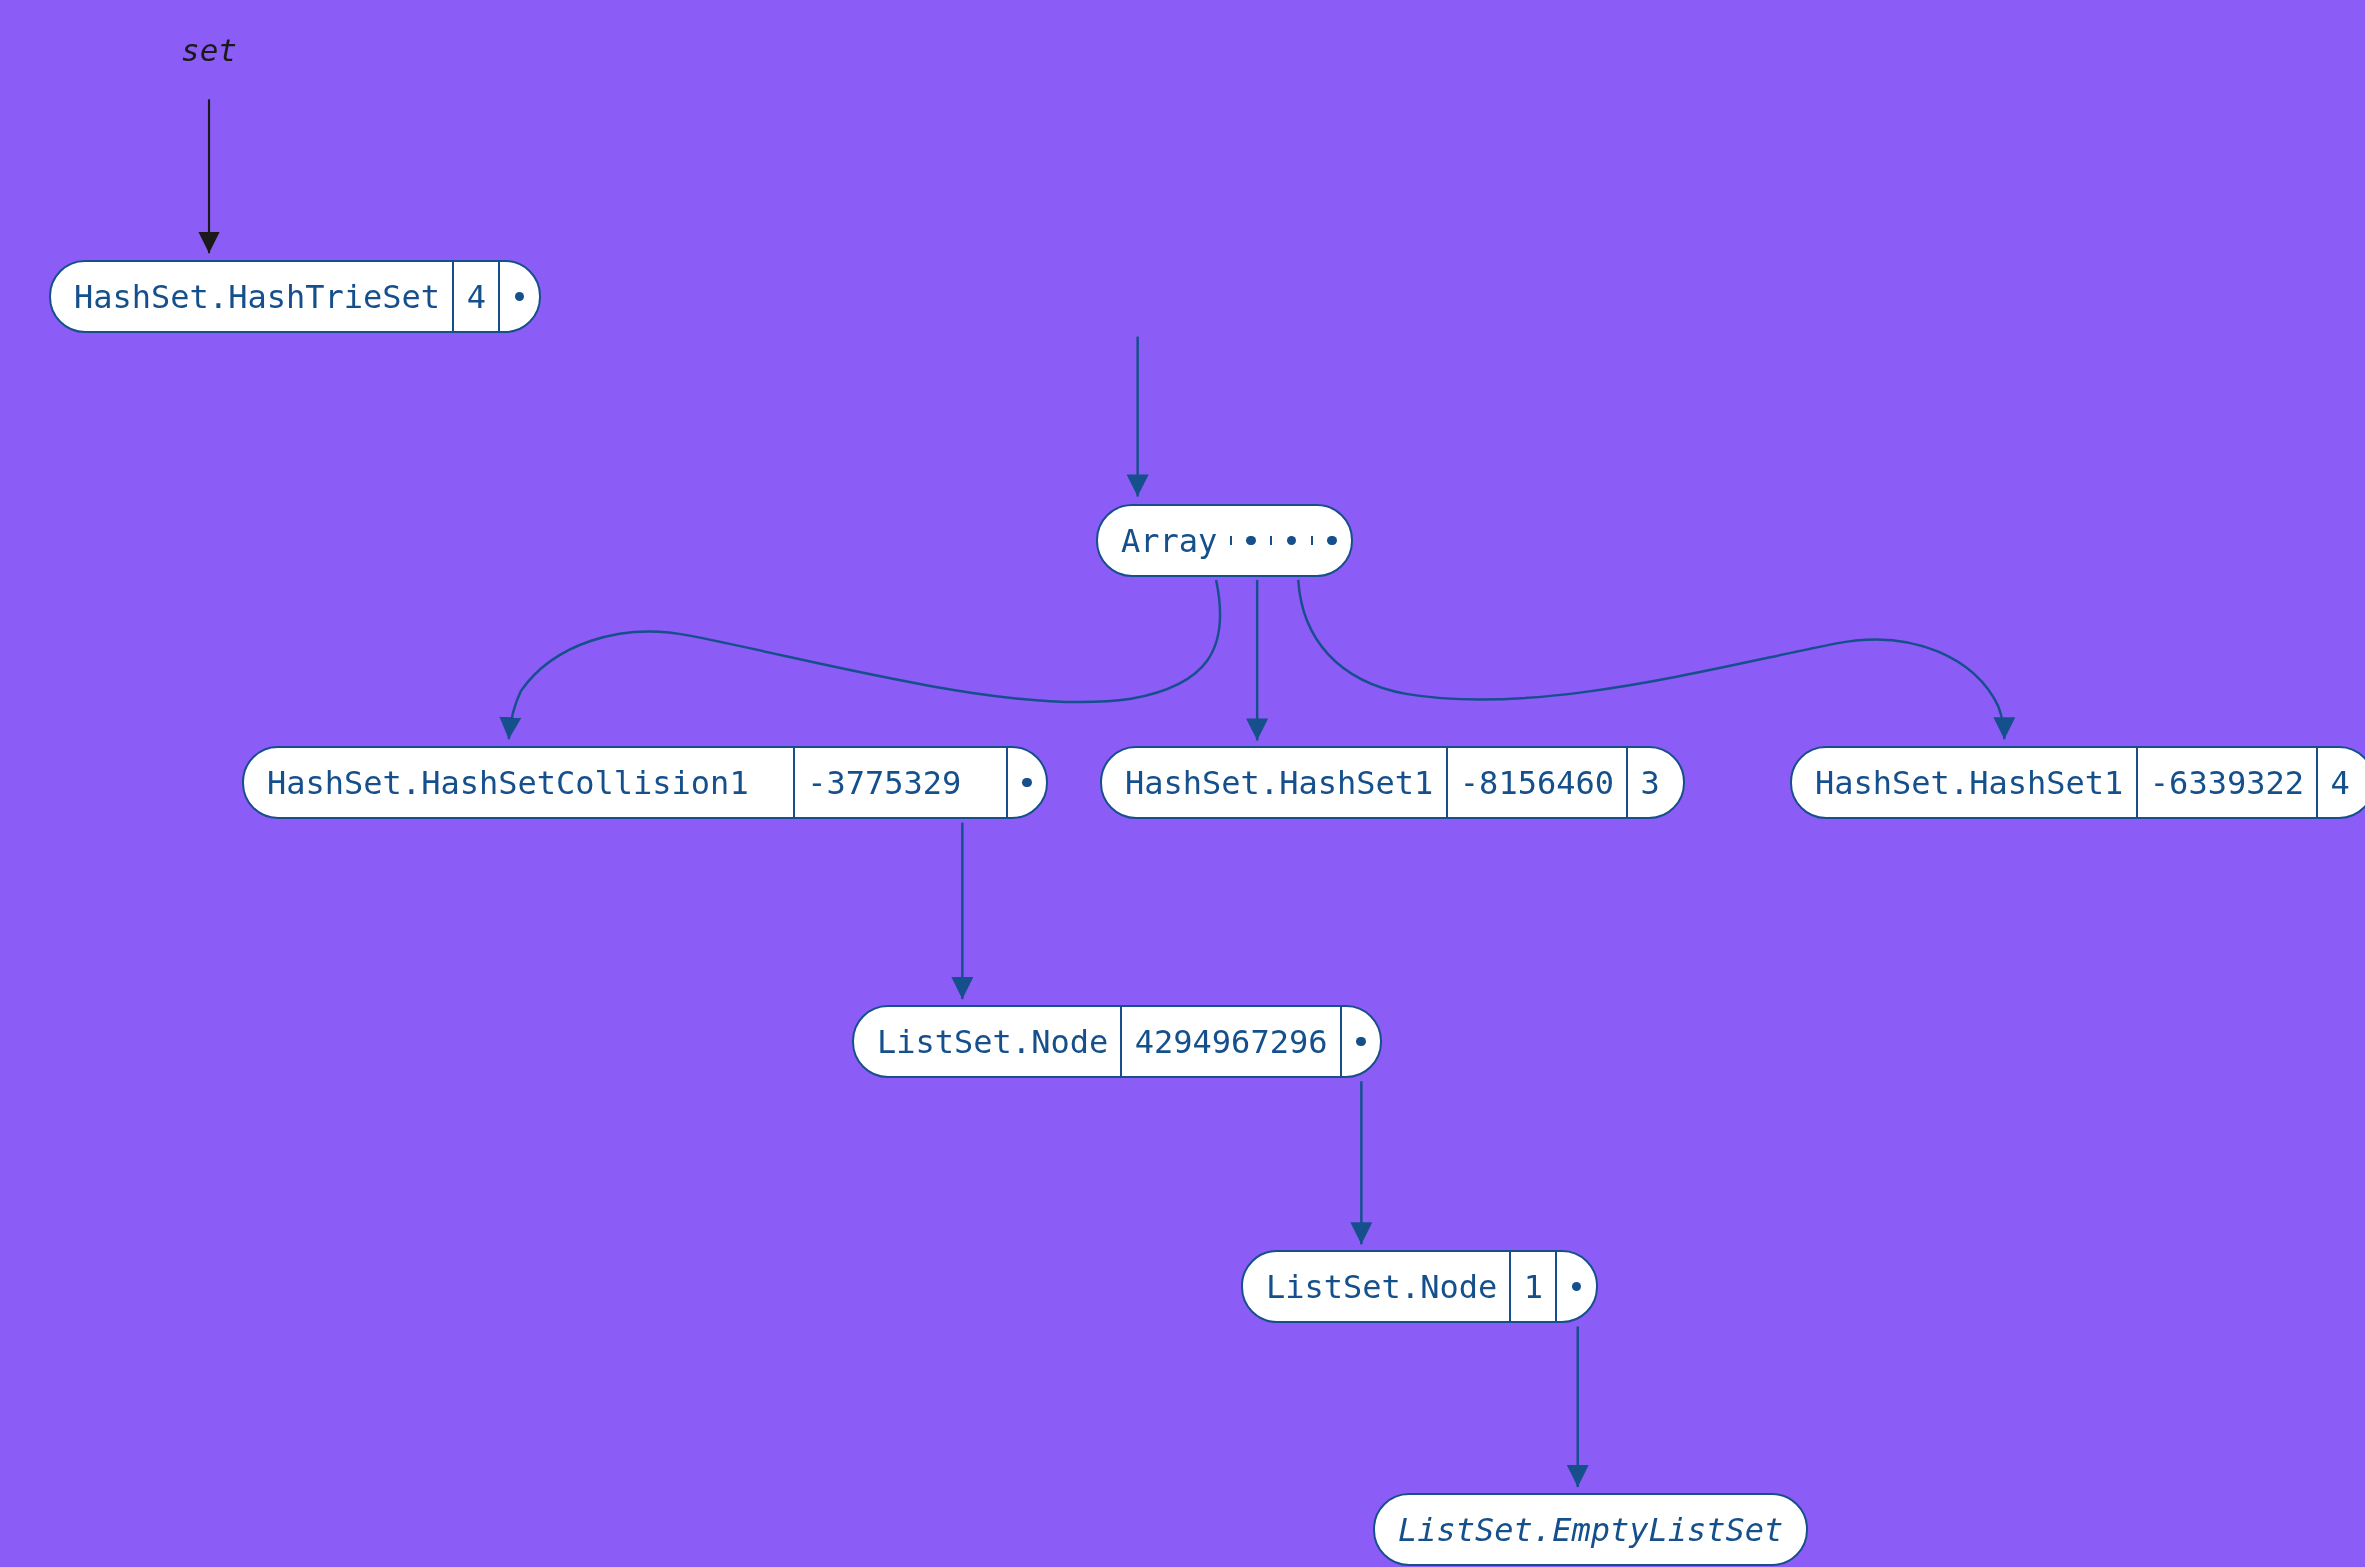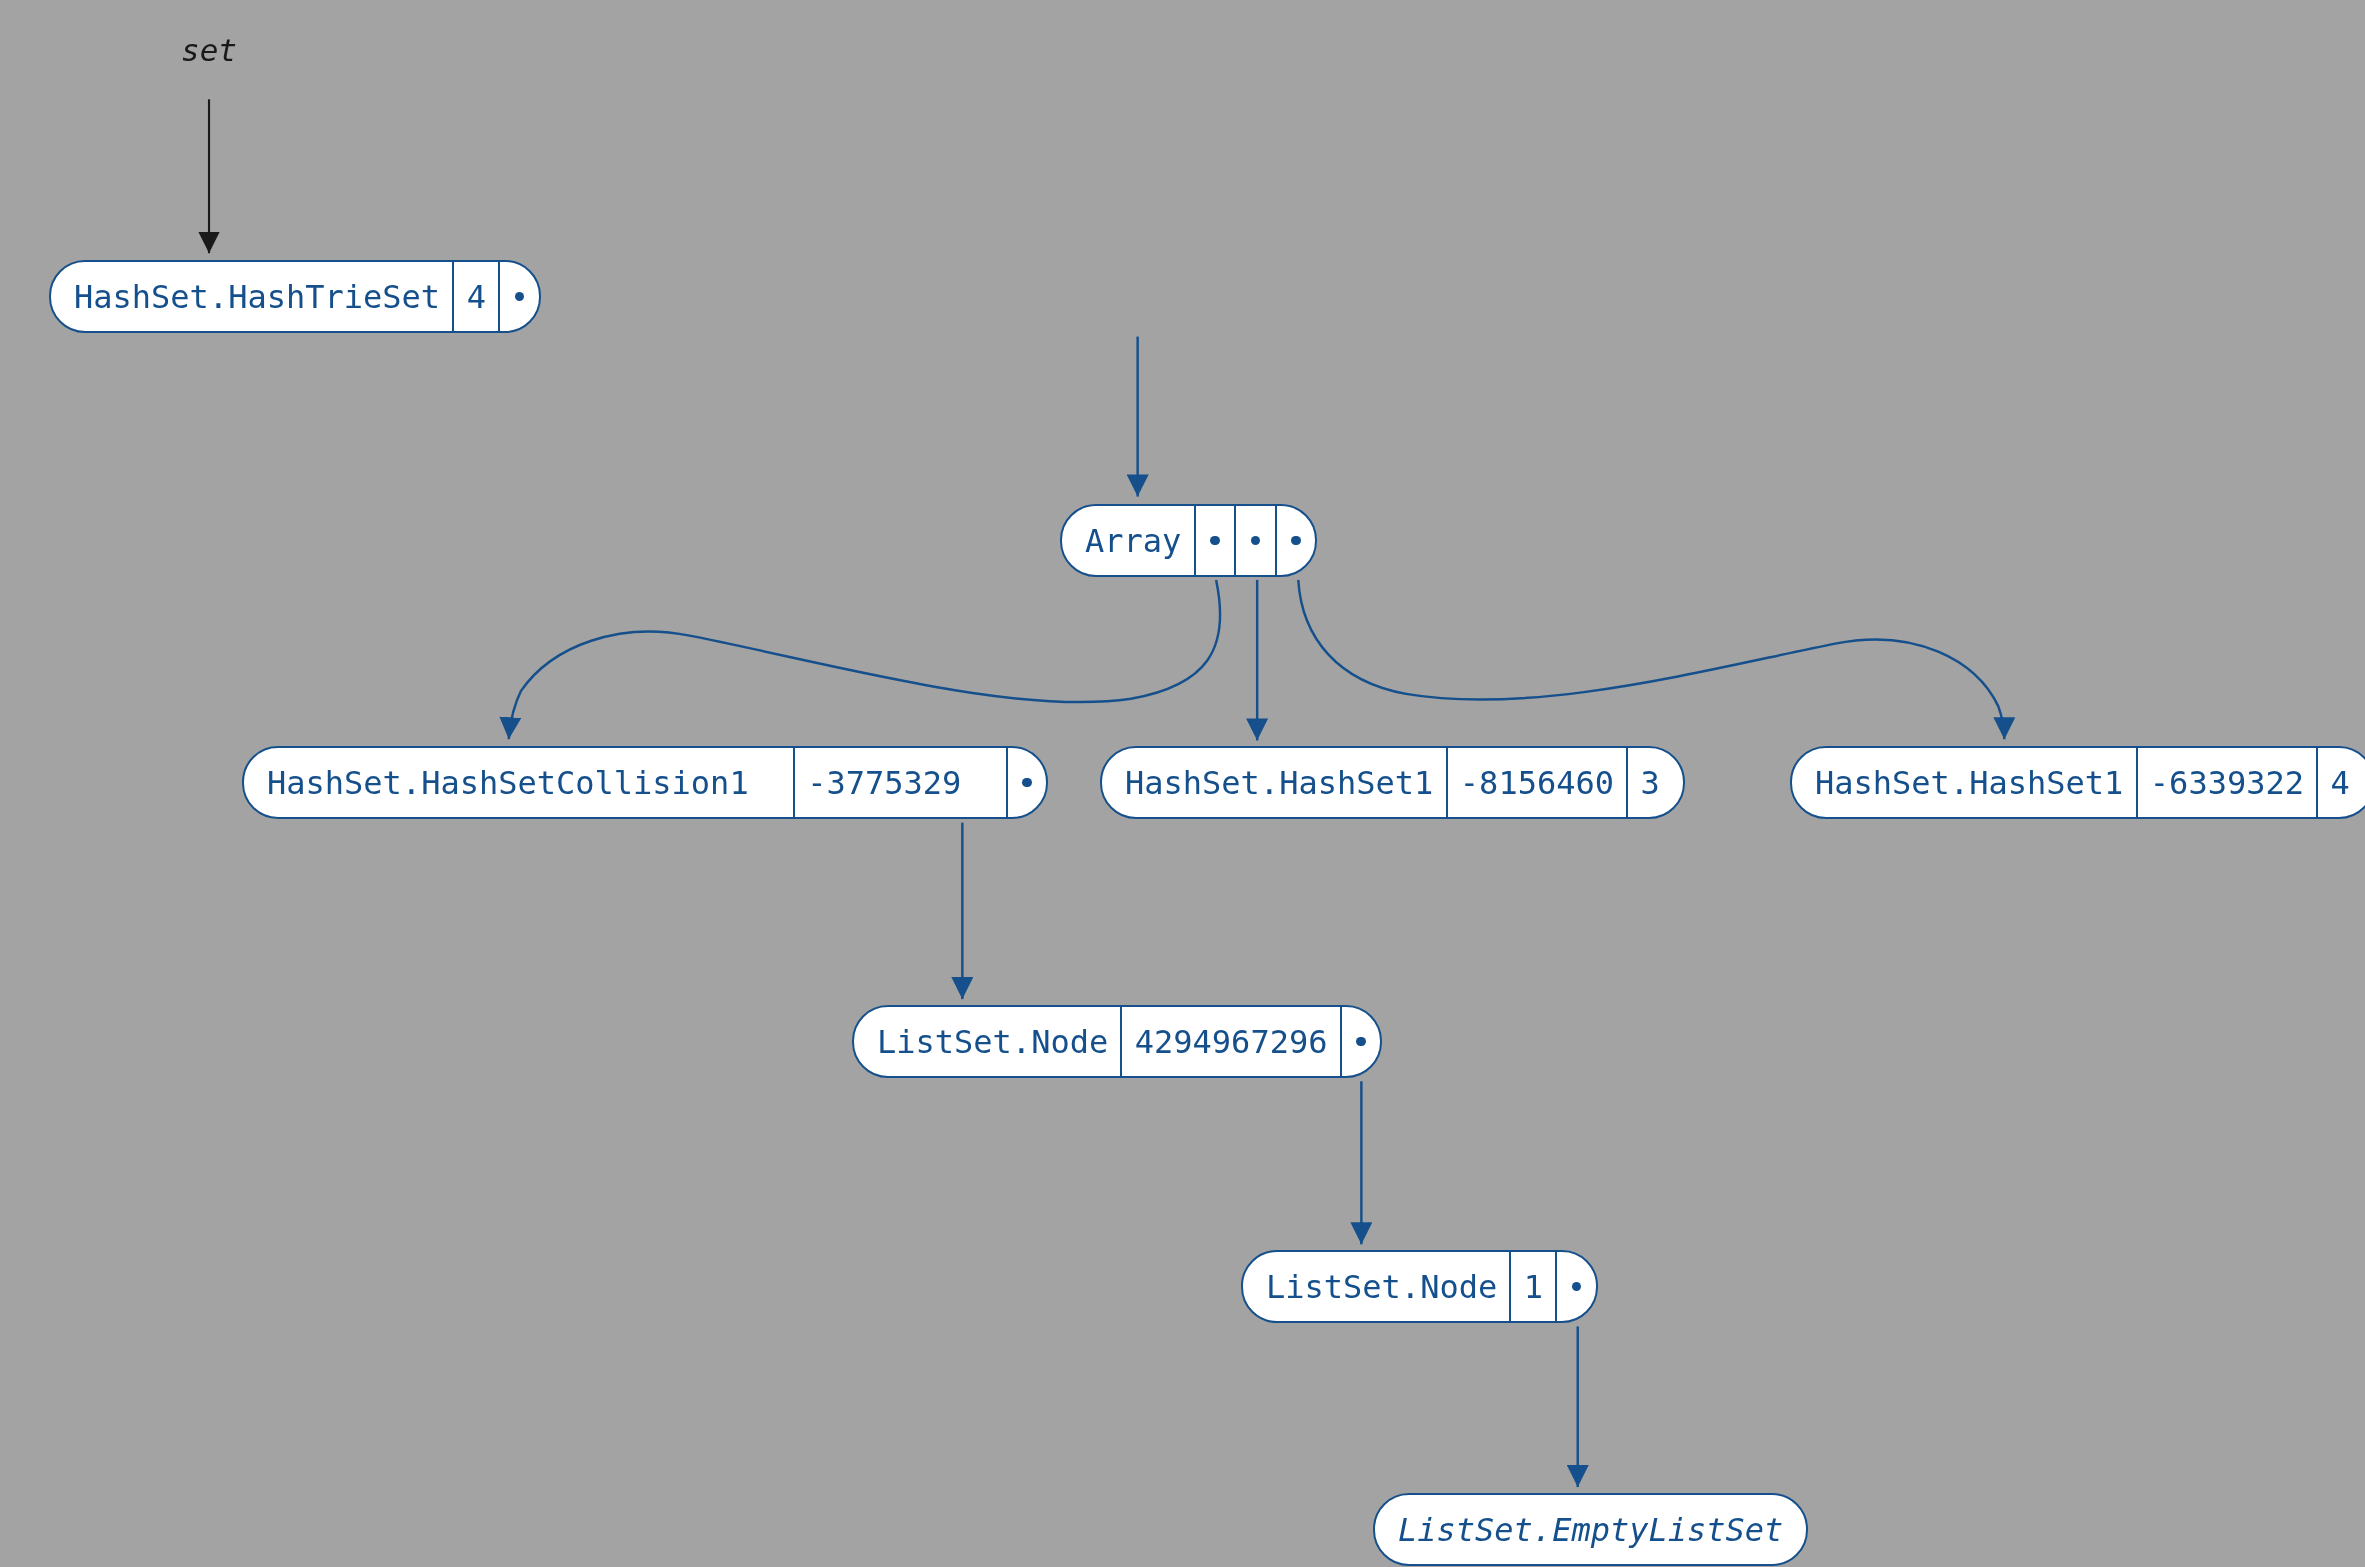--- a/index.html
+++ b/index.html
@@ -4,21 +4,21 @@
 <style>
   :root{
     --blue:#15508C;
     --ink:#1a1a1a;
   }
   html,body{margin:0;padding:0;background:#ffffff;}
   #stage{
     position:relative;
     width:2366px;
     height:1568px;
-    background:#a3a3a3;
+    background:#8b5cf6;
     font-family:"DejaVu Sans Mono", monospace;
     overflow:hidden;
   }
   #edges{
     position:absolute;
     left:0;top:0;
     width:2366px;height:1568px;
     pointer-events:none;
   }
   .node{
@@ -102,21 +102,21 @@
   <div id="set-label">set</div>
 
   <div class="node" style="left:49px;top:260px;">
     <div class="cell first">HashSet.HashTrieSet</div>
     <div class="cell">4</div>
     <div class="cell refcell">
       <span class="refdot"></span>
     </div>
   </div>
 
-  <div class="node" style="left:1060px;top:504px;">
+  <div class="node" style="left:1096px;top:504px;align-items:center;">
     <div class="cell first">Array</div>
     <div class="cell refcell">
       <span class="refdot"></span>
     </div>
     <div class="cell refcell">
       <span class="refdot"></span>
     </div>
     <div class="cell refcell">
       <span class="refdot"></span>
     </div>

